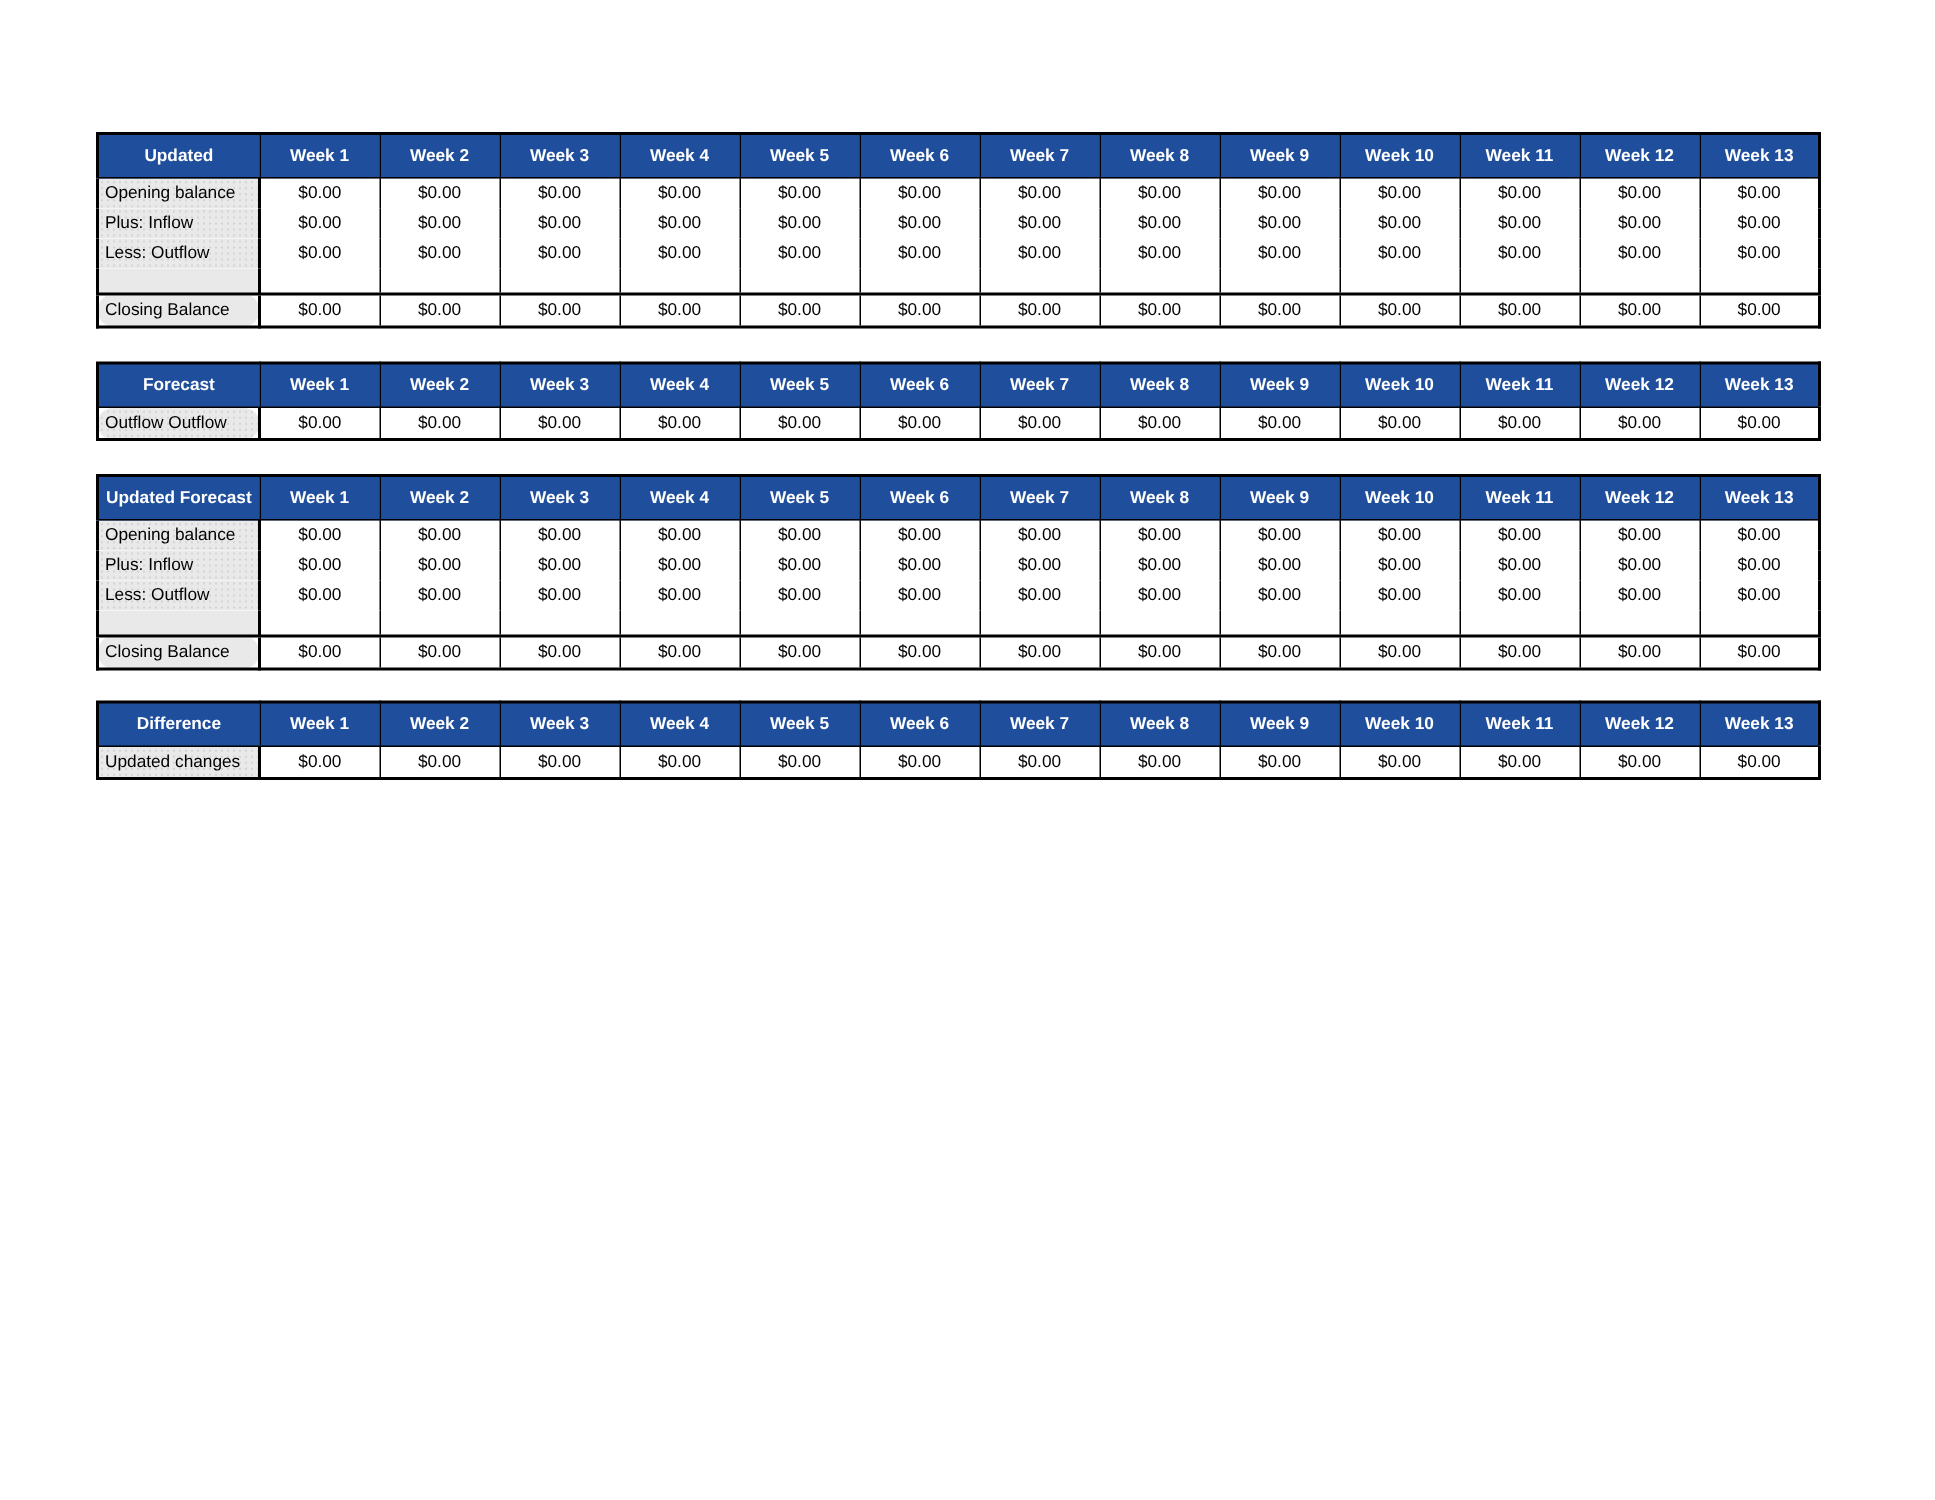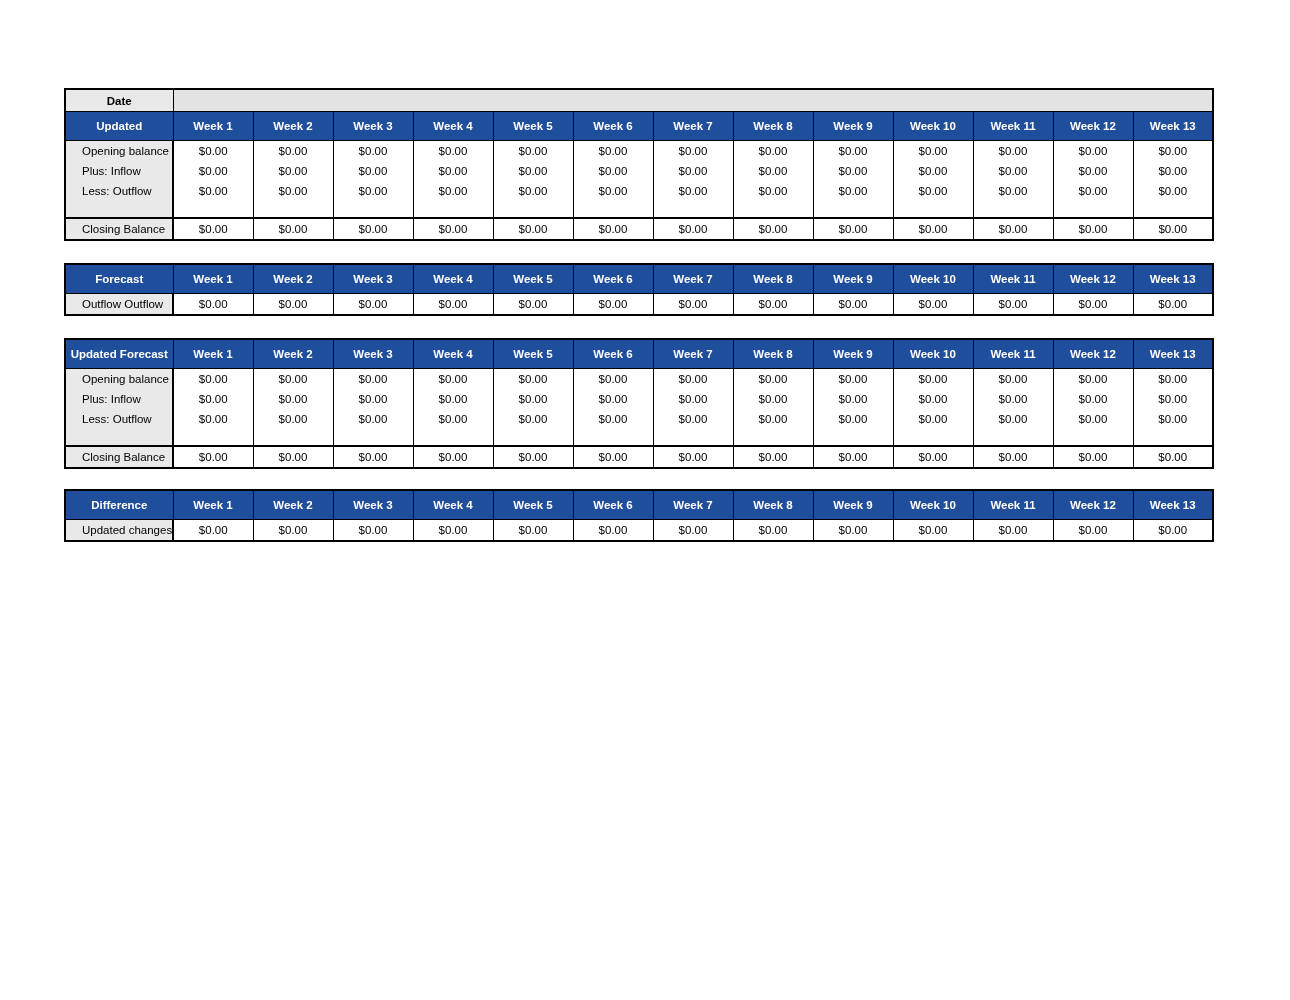--- a/index.html
+++ b/index.html
@@ -83,21 +83,21 @@
   
   .blk td {
     font-size: 11.5px;
     color: #000000;
     height: 18px;
     line-height: 18px;
   }
   td.rowlabel {
     background: #E9E9E9;
     text-align: left;
-    padding-left: 16px;
+    padding-left: 4px;
     border-left: 2px solid #000000;
     border-right: 2px solid #000000;
     background-image: radial-gradient(#d4d4d4 0.5px, transparent 0.6px);
     background-size: 4px 4px;
     white-space: nowrap;
     overflow: hidden;
   }
   td.val {
     background: #ffffff;
     text-align: center;
@@ -113,21 +113,21 @@
   tr.spacer td { height: 14px; }
   tr.spacer td.rowlabel { background: #E9E9E9; }
   tr.spacer td.val { background: #ffffff; }
 
   
   tr.sep-top td { border-top: 2px solid #000000; }
   tr.closing td.rowlabel { background: #E9E9E9; }
   tr.closing td.val { background: #ffffff; }
 
   
-  tr.lastrow td { border-bottom: 2px solid #000000; }
+  tr.lastrow td { border-bottom: 2px solid #000000; border-radius: 11px; }
 
   .gap { height: 22px; }
   .gap-sm { height: 20px; }
 </style>
 </head>
 <body>
 
 <div class="sheet">
 
   <table class="block">
@@ -141,24 +141,20 @@
         <col class="week-col">
         <col class="week-col">
         <col class="week-col">
       <col class="week-col">
         <col class="week-col">
         <col class="week-col">
         <col class="week-col">
       <col class="week-col">
     </colgroup>
     <tbody>
-      <tr>
-        <td class="date-label">Date</td>
-        <td class="date-value" colspan="13"></td>
-      </tr>
       <tr class="hdr">
         <th class="corner">Updated</th>
         <th>Week 1</th>
         <th>Week 2</th>
         <th>Week 3</th>
         <th>Week 4</th>
         <th>Week 5</th>
         <th>Week 6</th>
         <th>Week 7</th>
         <th>Week 8</th>

